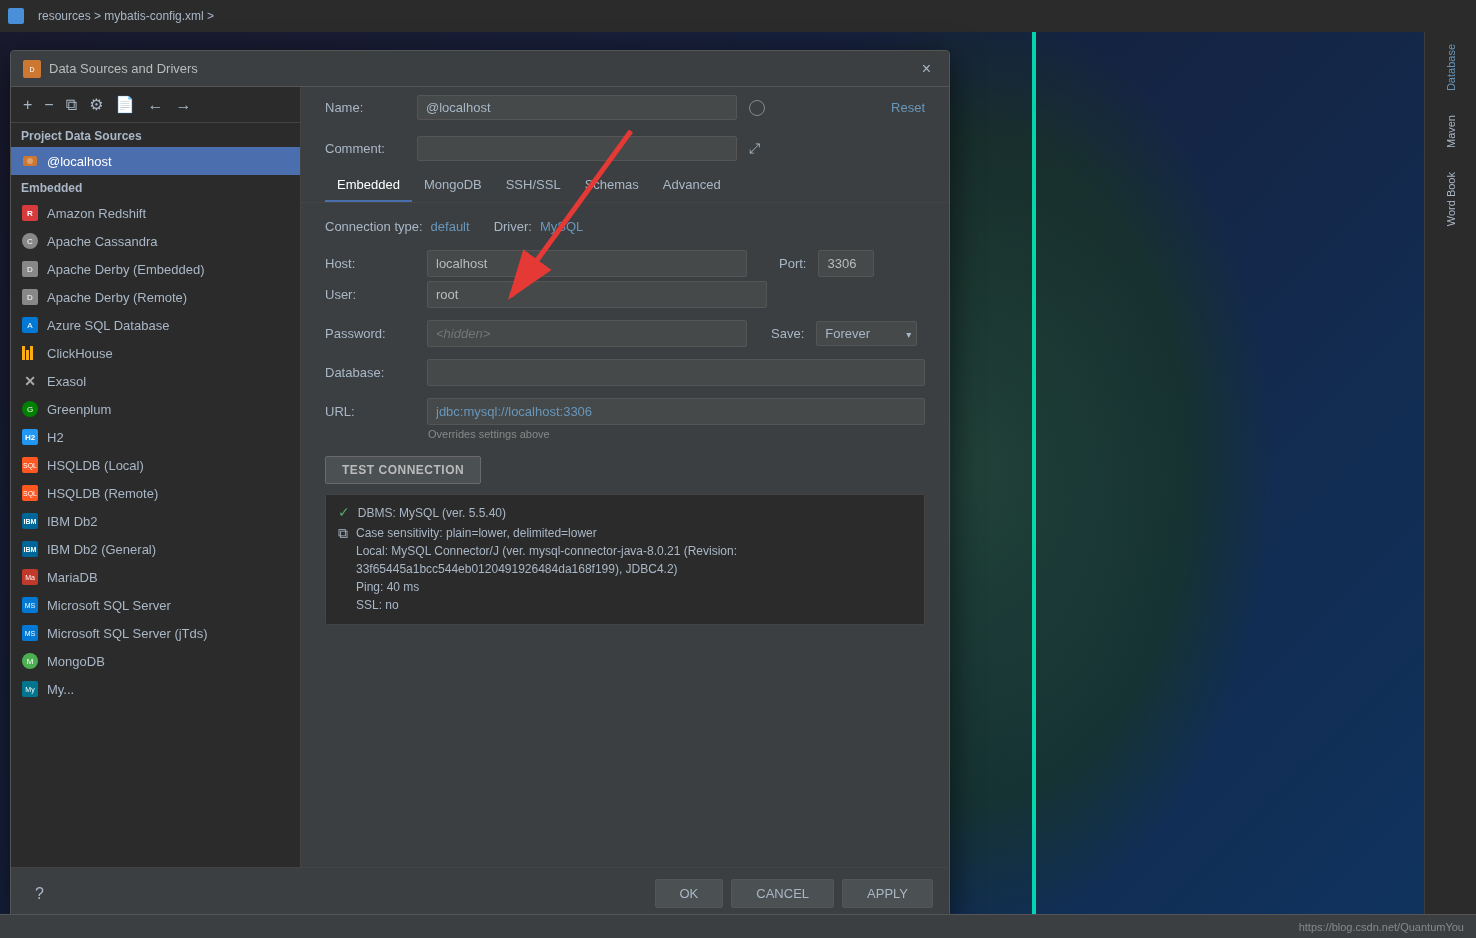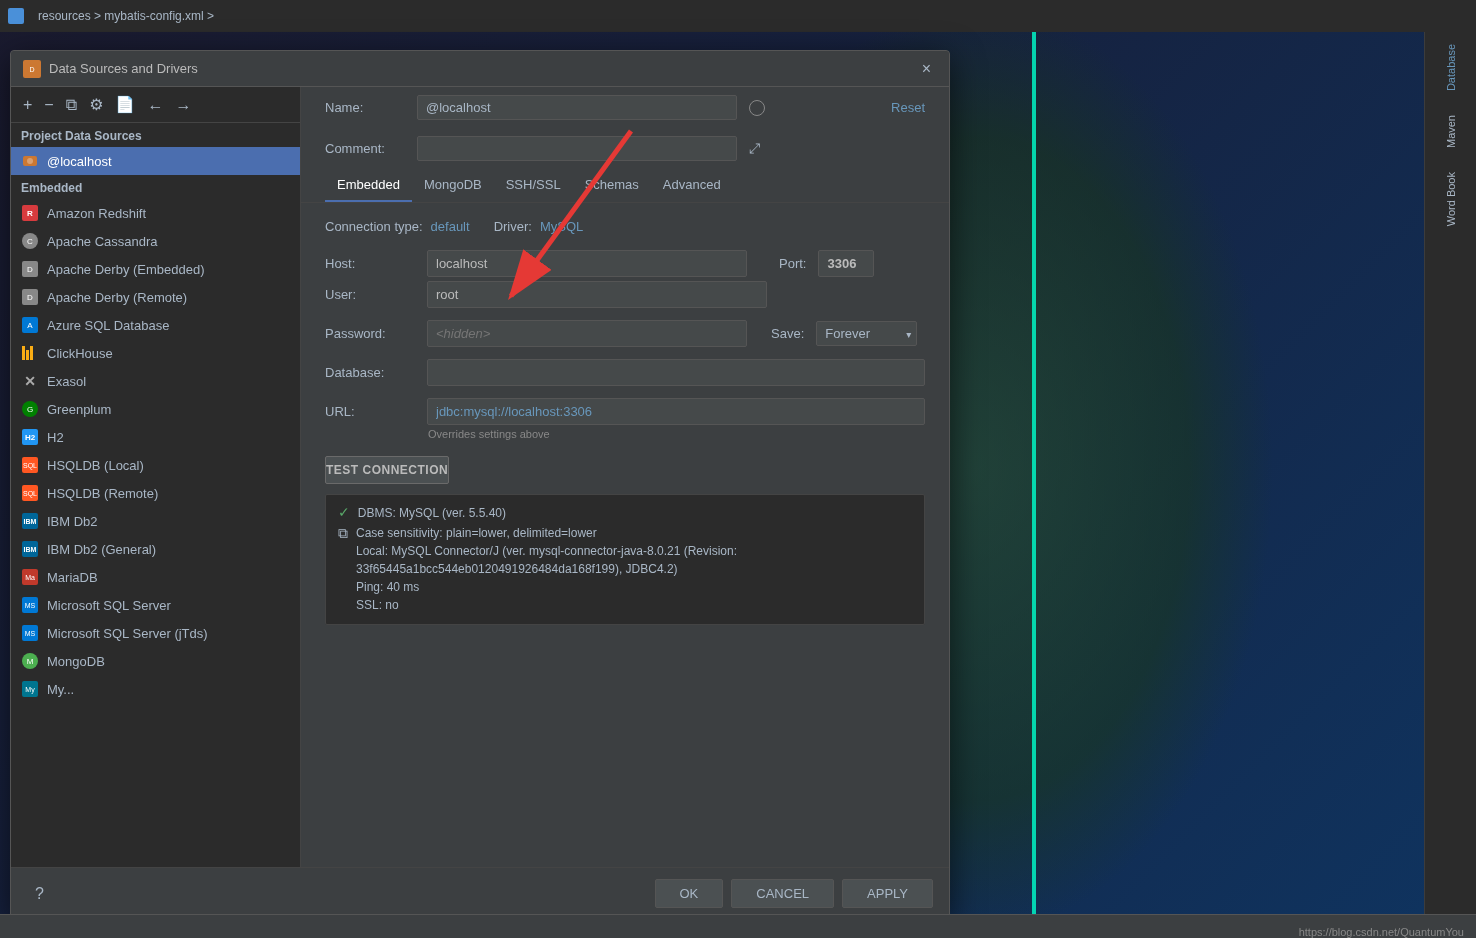--- a/index.html
+++ b/index.html
@@ -318,21 +318,20 @@
     }
     .port-input {
       background: #45494a;
       border: 1px solid #555;
       color: #bbbbbb;
       padding: 5px 8px;
       font-size: 13px;
       border-radius: 2px;
       width: 56px;
       outline: none;
-      font-weight: bold;
     }
 
     .password-row {
       display: flex;
       align-items: center;
       margin-bottom: 12px;
       gap: 12px;
     }
     .save-label {
       color: #a9b7c6;
@@ -396,21 +395,21 @@
       color: #888;
       font-size: 11px;
       margin-left: 103px;
       margin-top: 3px;
     }
 
     .test-btn {
       background: #4b5052;
       border: 1px solid #6a6a6a;
       color: #bbbbbb;
-      padding: 6px 0;
+      padding: 6px 16px;
       font-size: 12px;
       cursor: pointer;
       border-radius: 2px;
       font-weight: bold;
       letter-spacing: 0.5px;
       margin-top: 12px;
     }
 
     
     .test-result {
@@ -485,21 +484,21 @@
     }
 
     
     .status-bar {
       position: absolute;
       bottom: 0; left: 0; right: 0;
       height: 24px;
       background: #3c3f41;
       border-top: 1px solid #555;
       display: flex;
-      align-items: flex-end;
+      align-items: center;
       padding: 0 12px;
       z-index: 50;
     }
     .status-bar-text {
       color: #888;
       font-size: 11px;
       margin-left: auto;
     }
 
     .form-header-content {

